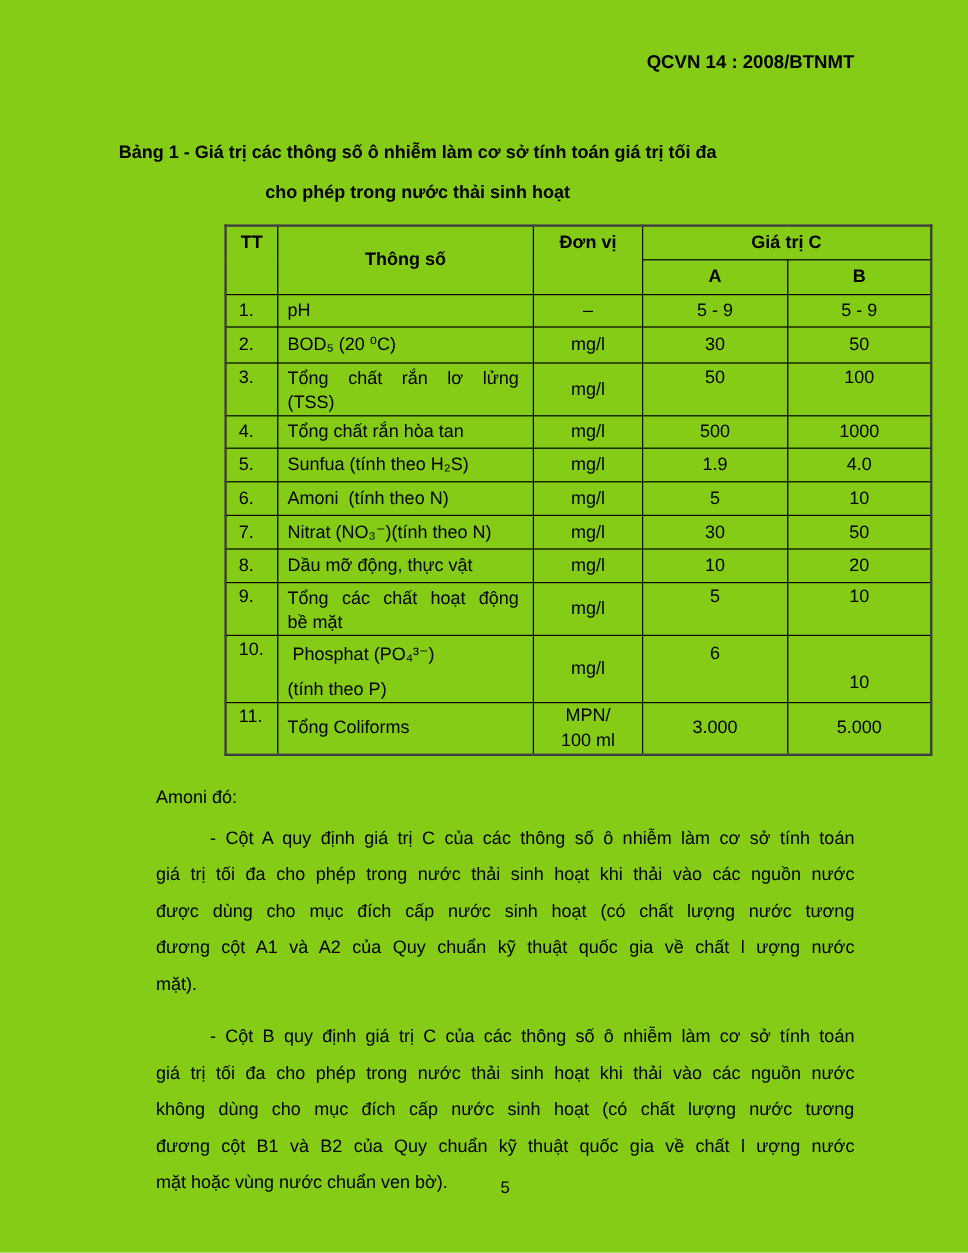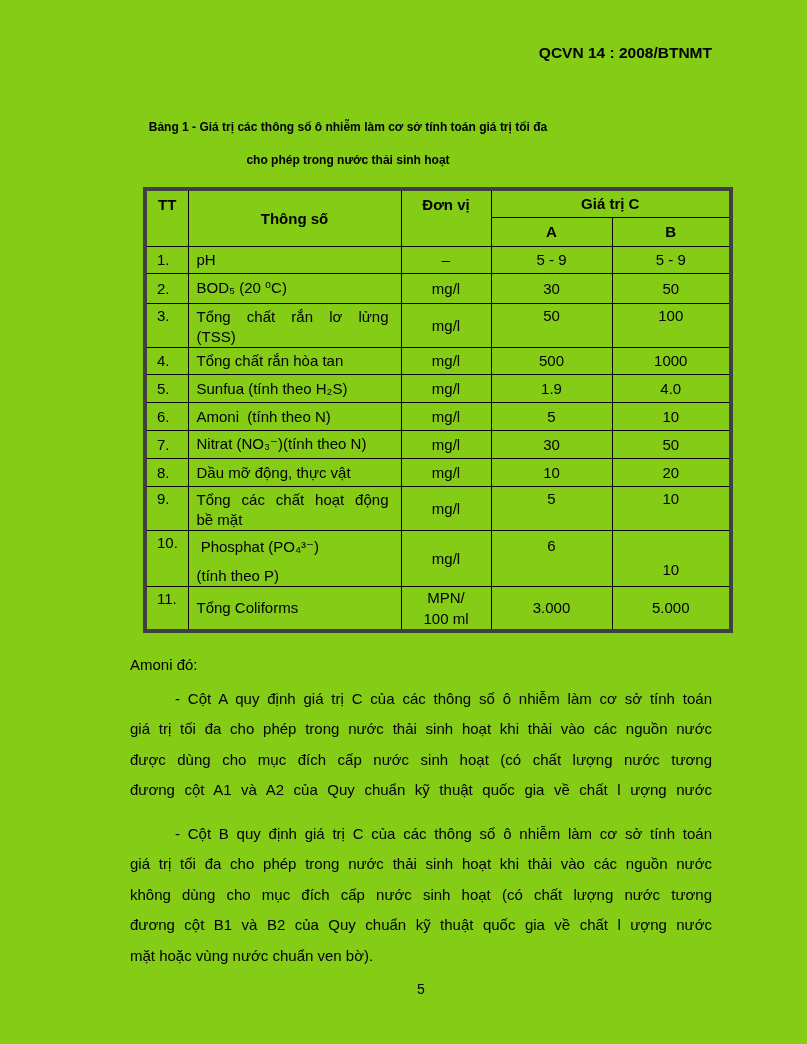--- a/index.html
+++ b/index.html
@@ -11,27 +11,28 @@
     color:#000;
     font-family:"Liberation Sans","DejaVu Sans",sans-serif;
     overflow:hidden;
   }
   .doc-header {
     position:absolute; top:44px; left:130px; width:582px;
     text-align:right; font-weight:bold; font-size:15.5px;
   }
   .doc-title {
     position:absolute; top:111px; left:0; width:696px;
-    text-align:center; font-weight:bold; font-size:12px; line-height:33px;
+    text-align:center; font-weight:bold; font-size:15px; line-height:33px;
   }
   .tbl-wrap { position:absolute; top:187px; left:143px; }
   table {
     border-collapse:collapse; table-layout:fixed;
     width:590px; font-size:15px; color:#000;
-    border:4px solid #404040;
+    border:2px solid #404040;
+    margin-left:44px;
   }
   td { border:1px solid #000; vertical-align:middle; padding:0 6px; }
   .th { font-weight:bold; text-align:center; }
   .th-top { vertical-align:top; padding-top:5px; }
   td.tt { text-align:left; padding-left:10px; }
   td.param { text-align:left; padding-left:8px; padding-right:12px; }
   td.num, td.unit { text-align:center; }
   .vtop { vertical-align:top; padding-top:3px; }
   .vbot { vertical-align:bottom; padding-bottom:8px; }
   .pline { line-height:20px; }
@@ -188,20 +189,21 @@
       </table>
   </div>
 
   <div class="notes">
     <div>Amoni đó:</div>
     <div class="para">
       <div class="jline jline-first">- Cột A quy định giá trị C của các thông số ô nhiễm làm cơ sở tính toán</div>
       <div class="jline">giá trị tối đa cho phép trong nước thải sinh hoạt khi thải vào các nguồn nước</div>
       <div class="jline">được dùng cho mục đích cấp nước sinh hoạt (có chất lượng nước tương</div>
       <div class="jline">đương cột A1 và A2 của Quy chuẩn kỹ thuật quốc gia về chất l ượng nước</div>
+      <div class="jline jline-last">mặt).</div>
     </div>
     <div class="para para-b">
       <div class="jline jline-first">- Cột B quy định giá trị C của các thông số ô nhiễm làm cơ sở tính toán</div>
       <div class="jline">giá trị tối đa cho phép trong nước thải sinh hoạt khi thải vào các nguồn nước</div>
       <div class="jline">không dùng cho mục đích cấp nước sinh hoạt (có chất lượng nước tương</div>
       <div class="jline">đương cột B1 và B2 của Quy chuẩn kỹ thuật quốc gia về chất l ượng nước</div>
       <div class="jline jline-last">mặt hoặc vùng nước chuẩn ven bờ).</div>
     </div>
   </div>
 

